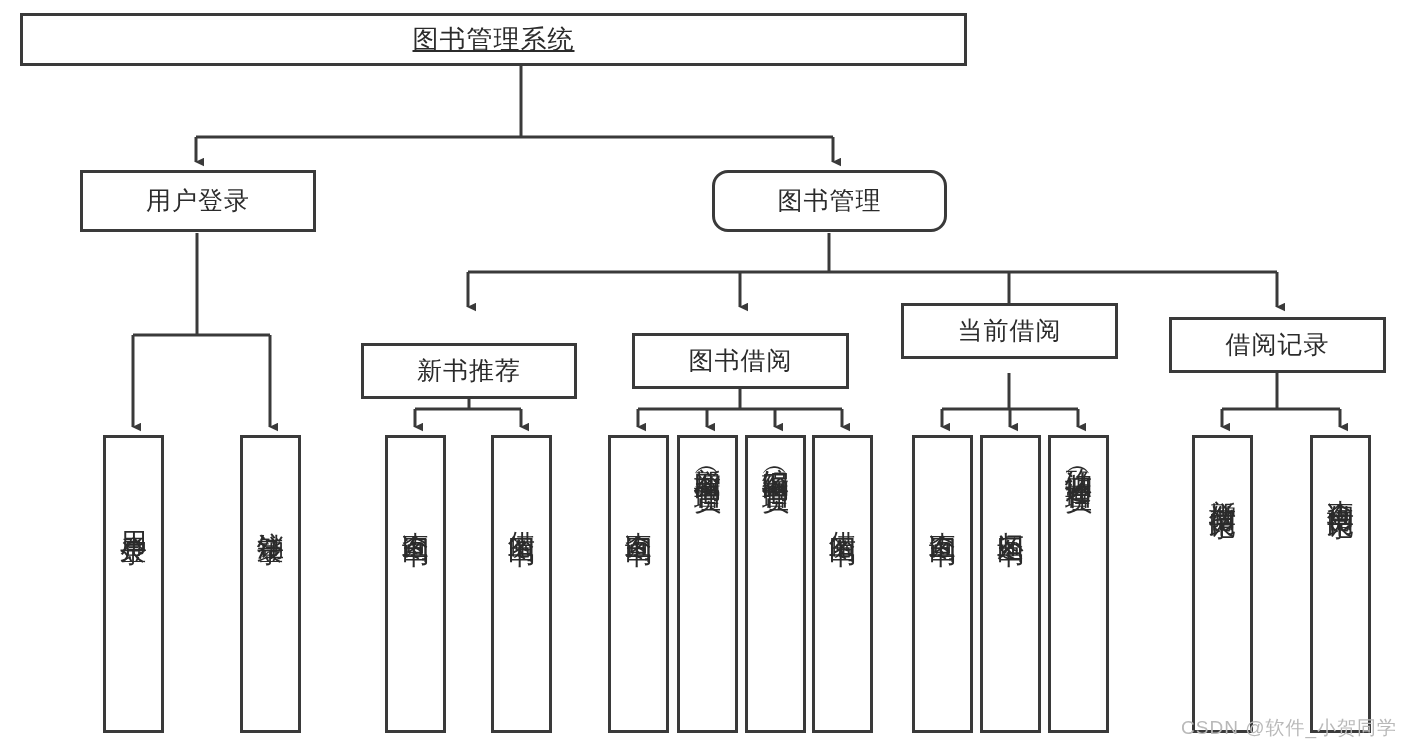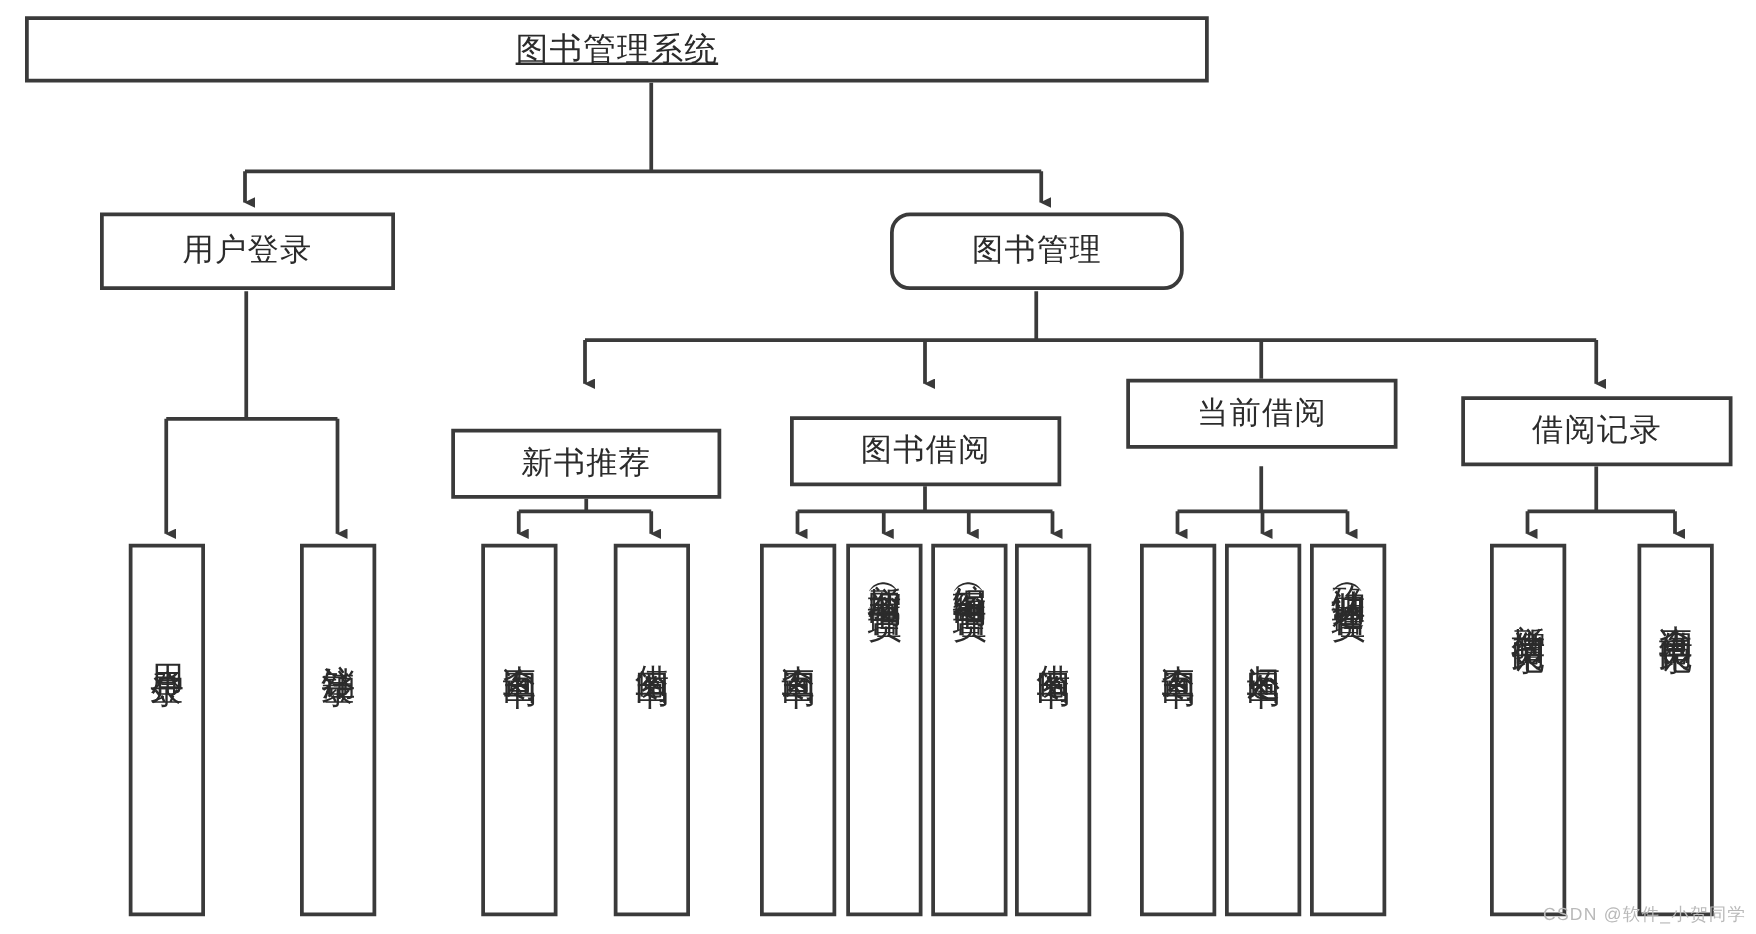--- a/index.html
+++ b/index.html
@@ -55,21 +55,21 @@
     line-height: 1.12;
     letter-spacing: 3px;
     white-space: nowrap;
     text-align: center;
     display: block;
   }
   .watermark {
     position: absolute;
     right: 8px;
     bottom: 6px;
-    font-size: 14px;
+    font-size: 19px;
     color: #b9b9b9;
     letter-spacing: 1px;
     white-space: nowrap;
   }
 </style>
 </head>
 <body>
 
 <div id="canvas">
 

